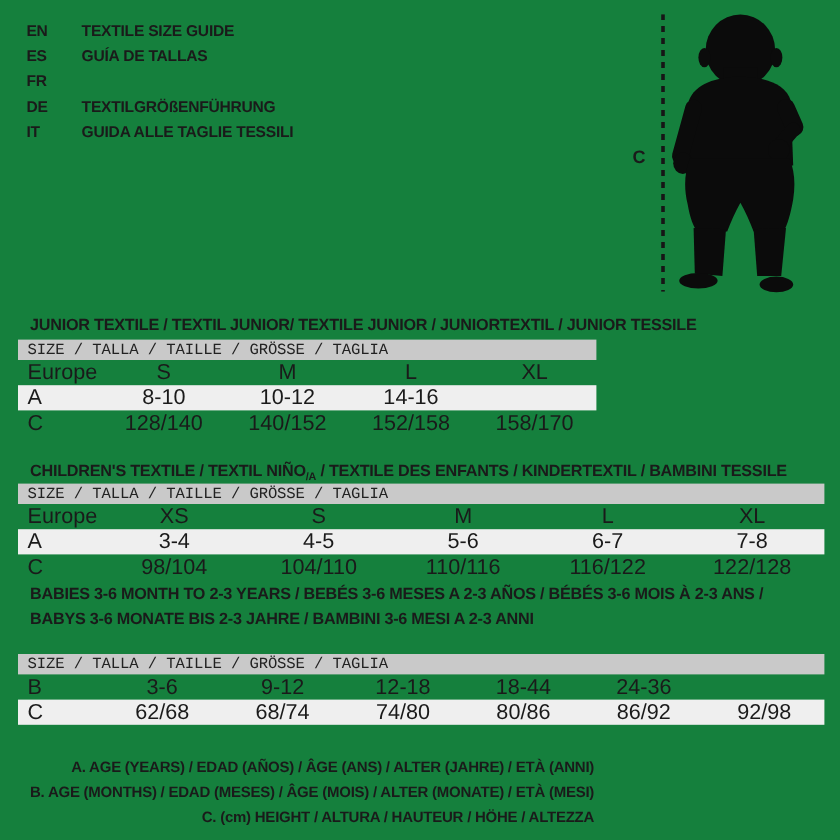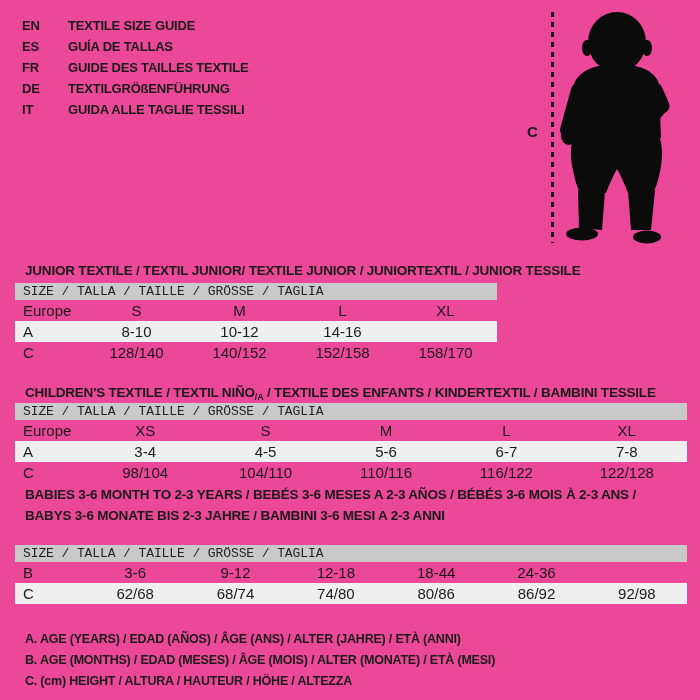--- a/index.html
+++ b/index.html
@@ -1,65 +1,64 @@
 <!DOCTYPE html>
 <html><head>
 <meta charset="utf-8">
 <style>
   html,body{margin:0;padding:0;background:#fff;}
   .page{
-    position:relative;width:700px;height:700px;background:#ec4899;overflow:hidden;
+    position:relative;width:700px;height:700px;background:#15803d;overflow:hidden;
     font-family:"Liberation Sans",sans-serif;color:#1a1a1a;
   }
   
   .lang-list{position:absolute;left:22px;top:15px;}
   .lang-row{display:grid;grid-template-columns:46px auto;height:21px;line-height:21px;}
   .lang-code,.lang-label{font-size:13px;font-weight:bold;letter-spacing:-0.2px;white-space:nowrap;}
   
   .figure{position:absolute;left:500px;top:0;width:200px;height:260px;}
   .measure-line{position:absolute;left:51px;top:12px;width:3px;height:231px;
     background-image:repeating-linear-gradient(to bottom,#161616 0 5px,transparent 5px 10px);}
   .figure-c{position:absolute;left:27px;top:123px;font-size:15px;font-weight:bold;}
   .silhouette{position:absolute;left:45px;top:6px;}
   
   .sec-title{position:absolute;left:25px;font-size:13.5px;font-weight:bold;letter-spacing:-0.2px;white-space:nowrap;margin-top:12px;}
   .sec-title .subscript{font-size:9px;vertical-align:-3px;}
   .two-line{line-height:21px;}
   
   .tbl{position:absolute;}
   .tbl-head{height:17px;line-height:17px;background:#c9c9c9;color:#222;font-size:13px;
     padding-left:8px;box-sizing:border-box;letter-spacing:-0.1px;font-family:Liberation Mono, monospace;}
-  .tbl-row{display:grid;height:21px;line-height:21px;font-size:15px;}
+  .tbl-row{display:grid;height:21px;line-height:21px;font-size:18px;}
   .tbl-row.alt{background:#efefef;}
   .cols4{grid-template-columns:70px repeat(4,1fr);}
   .cols5{grid-template-columns:70px repeat(5,1fr);}
   .cols6{grid-template-columns:70px repeat(6,1fr);}
   .cell{text-align:center;white-space:nowrap;}
   .cell.label{text-align:left;padding-left:8px;}
   
-  .footnotes{position:absolute;left:25px;top:629px;line-height:21px;}
+  .footnotes{position:absolute;left:25px;top:629px;line-height:21px;text-align:right;}
   .footnote{font-size:12.5px;font-weight:bold;letter-spacing:-0.2px;white-space:nowrap;}
 </style>
 </head>
 <body>
 
 <div class="page">
 
   <div class="lang-list">
     <div class="lang-row">
       <span class="lang-code">EN</span>
       <span class="lang-label">TEXTILE SIZE GUIDE</span>
     </div>
     <div class="lang-row">
       <span class="lang-code">ES</span>
       <span class="lang-label">GUÍA DE TALLAS</span>
     </div>
     <div class="lang-row">
       <span class="lang-code">FR</span>
-      <span class="lang-label">GUIDE DES TAILLES TEXTILE</span>
     </div>
     <div class="lang-row">
       <span class="lang-code">DE</span>
       <span class="lang-label">TEXTILGRÖßENFÜHRUNG</span>
     </div>
     <div class="lang-row">
       <span class="lang-code">IT</span>
       <span class="lang-label">GUIDA ALLE TAGLIE TESSILI</span>
     </div>
   </div>

